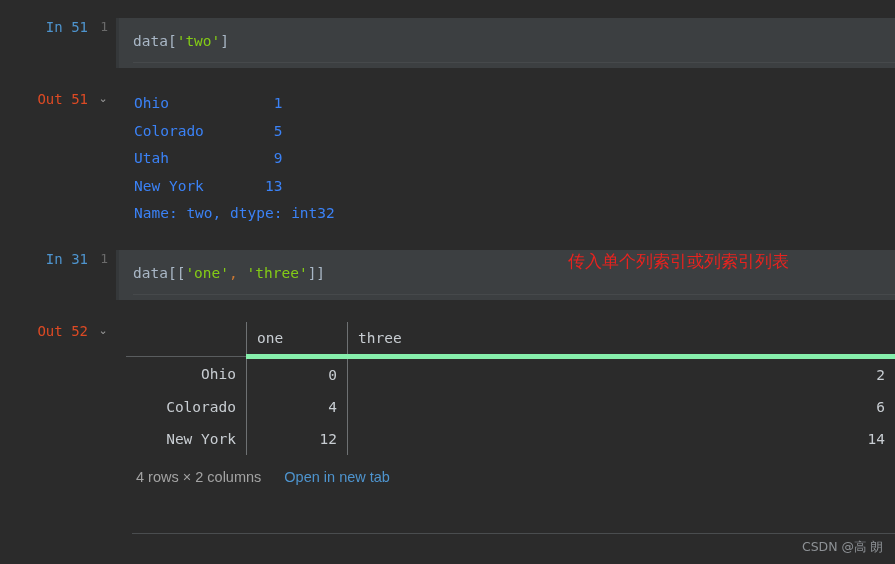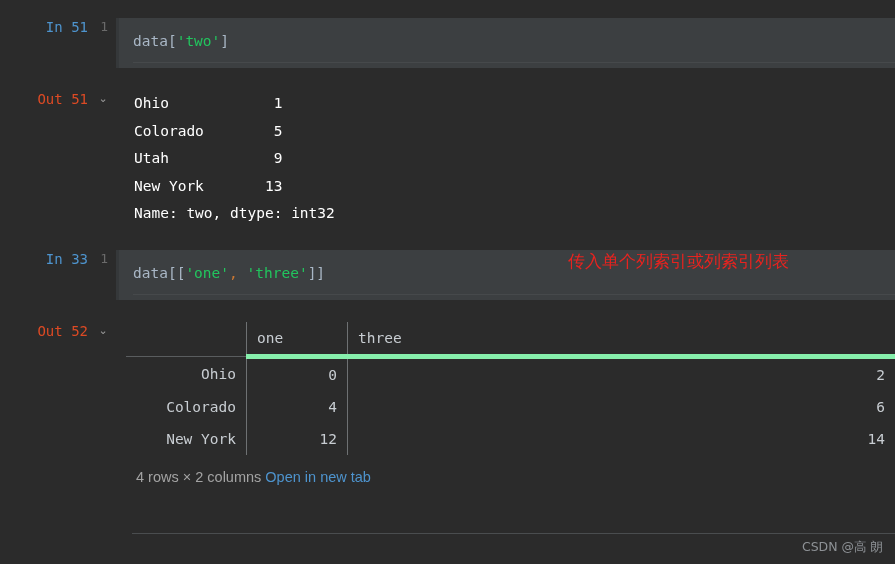--- a/index.html
+++ b/index.html
@@ -90,41 +90,41 @@
   .code-underline {
     position: absolute;
     left: 14px;
     right: 0;
     bottom: 5px;
     height: 1px;
     background: #46494b;
   }
   .tok-name   { color: #a9b7c6; }
   .tok-brack  { color: #a9b7c6; }
-  .tok-str    { color: #22c55e; }
+  .tok-str    { color: #84cc16; }
   .tok-punct  { color: #cc7832; }
 
   
   .annotation {
     position: absolute;
     color: #e8231f;
     font-family: "DejaVu Sans", sans-serif;
     font-size: 17px;
     line-height: 20px;
     white-space: nowrap;
     pointer-events: none;
   }
 
   
   .out-text {
     flex: 1 1 auto;
     font-family: "DejaVu Sans Mono", "Liberation Mono", monospace;
     font-size: 14.5px;
     line-height: 27.5px;
-    color: #ffffff;
+    color: #3b82f6;
     white-space: pre;
     padding-left: 16px;
   }
 
   
   .df-wrap {
     flex: 1 1 auto;
     padding-left: 8px;
   }
   table.df {
@@ -164,21 +164,21 @@
     border-right: 1px solid #6e7173;
     color: #c8cdd2;
   }
   table.df tbody td.filler {
     border-right: none;
   }
 
   .df-footer {
     display: flex;
     align-items: flex-start;
-    gap: 4px;
+    gap: 23px;
     padding: 14px 0 0 10px;
     font-family: "Liberation Sans", sans-serif;
     font-size: 14.5px;
   }
   .df-count { color: #a3a3a3; }
   .df-link  { color: #4e94ce; cursor: pointer; }
 
   .bottom-rule {
     position: absolute;
     left: 132px;
@@ -216,21 +216,21 @@
     <div class="gutter gutter-out">Out 51</div>
     <div class="chev">⌄</div>
     <div class="out-text"><span>Ohio            1</span>
 <span>Colorado        5</span>
 <span>Utah            9</span>
 <span>New York       13</span>
 <span>Name: two, dtype: int32</span></div>
   </div>
 
   <div class="cell in-row" style="margin-top:22px;">
-    <div class="gutter gutter-in">In 33</div>
+    <div class="gutter gutter-in">In 31</div>
     <div class="lineno">1</div>
     <div class="code-area">
       <div class="code-line"><span class="tok-name">data</span><span class="tok-brack">[[</span><span class="tok-str">'one'</span><span class="tok-punct">,</span><span class="tok-name"> </span><span class="tok-str">'three'</span><span class="tok-brack">]]</span></div>
       <div class="code-underline"></div>
     </div>
   </div>
 
   <div class="annotation" style="left:568px; top:251px;">传入单个列索引或列索引列表</div>
 
   <div class="cell" style="margin-top:22px;">

